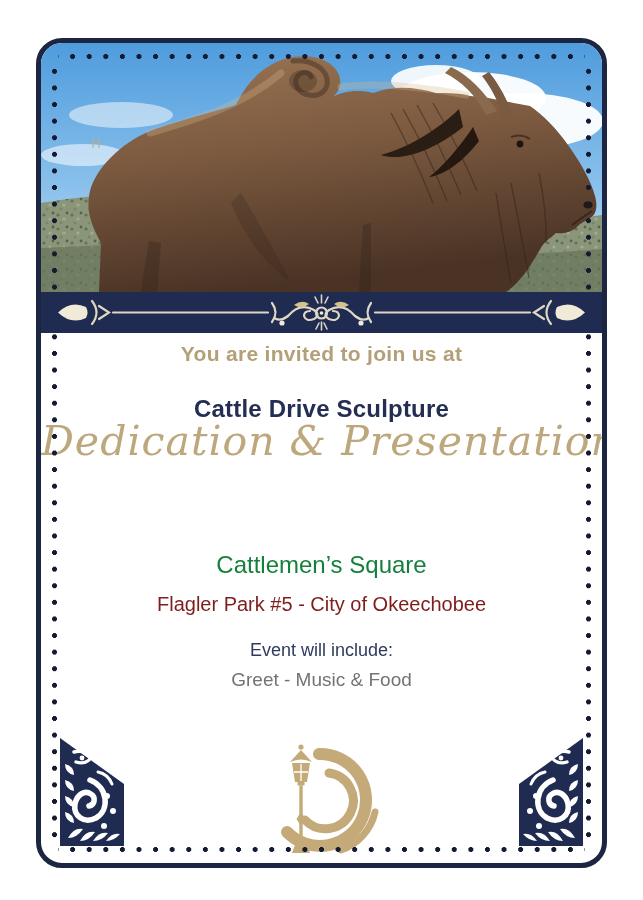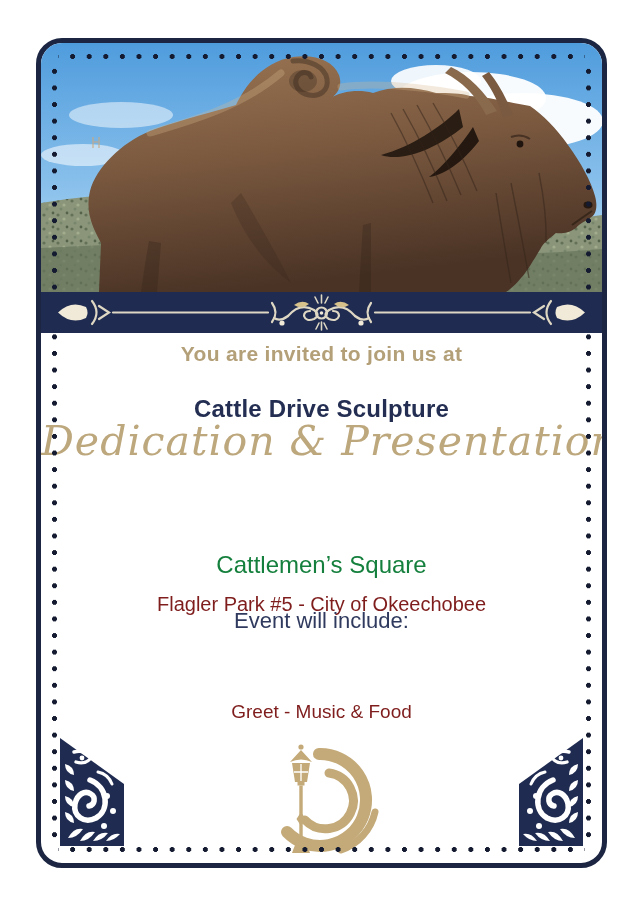--- a/index.html
+++ b/index.html
@@ -24,23 +24,23 @@
   .org{top:34px;font-size:23px;font-weight:400;color:#2f3a5e;letter-spacing:.2px;}
   .event-title{top:62px;font-size:24px;font-weight:bold;color:#232e52;letter-spacing:.2px;}
   .script{
     top:84px;font-family:"DejaVu Serif", serif;font-style:italic;
     font-size:41px;color:#bda77c;letter-spacing:1px;
   }
   .date{top:156px;font-size:25px;font-weight:bold;color:#232e52;}
   .time{top:188px;font-size:24px;color:#2f3a5e;}
   .venue{top:218px;font-size:24px;color:#15803d;}
   .location{top:248px;font-size:20px;color:#7f1d1d;margin-top:12px;}
-  .inc-h{top:275px;font-size:22px;color:#2f3a5e;}
+  .inc-h{top:307px;font-size:18px;color:#2f3a5e;}
   .inc-1{top:313px;font-size:19px;color:#2f3a5e;}
-  .inc-2{top:336px;font-size:19px;color:#7f1d1d;margin-top:32px;}
+  .inc-2{top:336px;font-size:19px;color:#737373;}
   .artist{top:362px;font-size:25px;font-weight:bold;color:#232e52;letter-spacing:.2px;}
   .corner{position:absolute;width:64px;height:108px;top:405px;z-index:3;}
   .corner-left{left:19px;}
   .corner-right{right:19px;transform:scaleX(-1);}
   .logo{position:absolute;left:50%;margin-left:-63px;top:407px;width:126px;height:118px;z-index:3;}
   
   .dots{position:absolute;z-index:6;pointer-events:none;}
   .dots-h{left:17px;right:17px;height:5px;
     background-image:radial-gradient(circle, #141a30 2.2px, rgba(0,0,0,0) 2.7px);
     background-size:16.6px 5px;background-repeat:repeat-x;background-position:center;}

